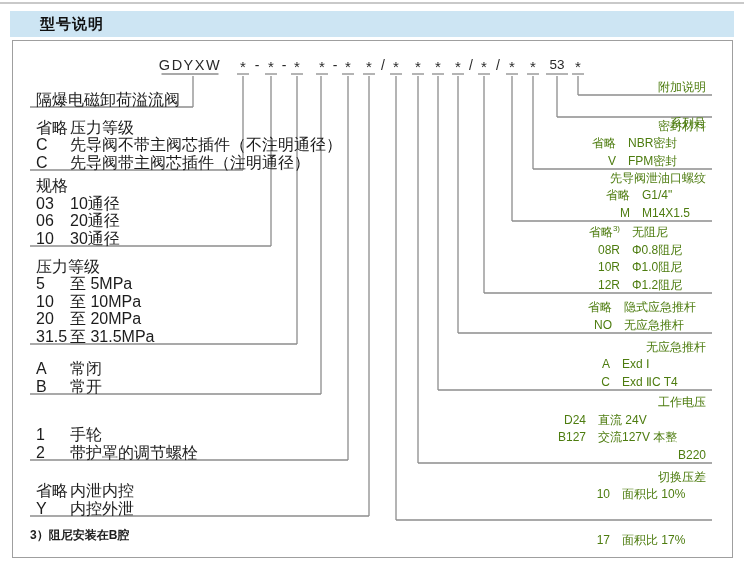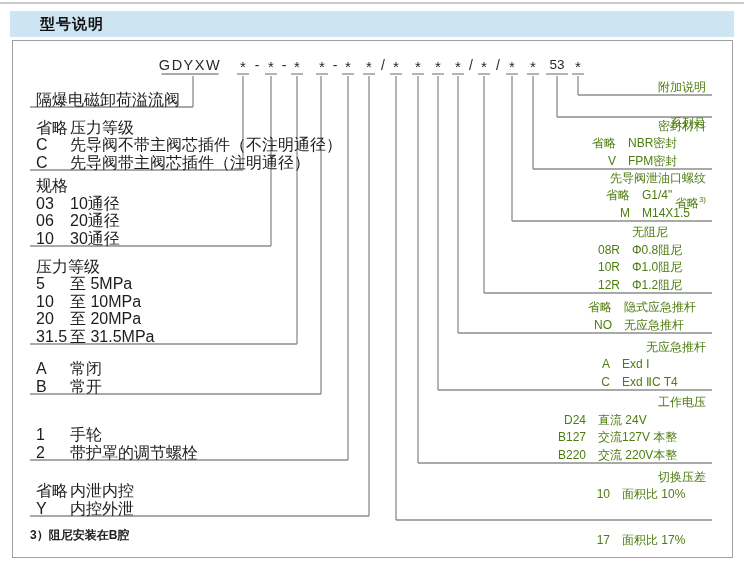--- a/index.html
+++ b/index.html
@@ -157,21 +157,21 @@
         <span class="h">先导阀泄油口螺纹</span>
       </div>
       <div class="rrow" style="right: 38px; top: 187.1px;">
         <span class="c">省略</span>
         <span class="d" style="width: 64px;">G1/4"</span>
       </div>
       <div class="rrow" style="right: 38px; top: 204.5px;">
         <span class="c">M</span>
         <span class="d" style="width: 64px;">M14X1.5</span>
       </div>
-      <div class="rrow" style="right: 38px; top: 224.3px; flex-direction: column;">
+      <div class="rrow" style="right: 38px; top: 224.3px;">
         <span class="c">省略<sup>3)</sup></span>
         <span class="d" style="width: 74px;">无阻尼</span>
       </div>
       <div class="rrow" style="right: 38px; top: 241.7px;">
         <span class="c">08R</span>
         <span class="d" style="width: 74px;">Φ0.8阻尼</span>
       </div>
       <div class="rrow" style="right: 38px; top: 259.1px;">
         <span class="c">10R</span>
         <span class="d" style="width: 74px;">Φ1.0阻尼</span>
@@ -205,21 +205,20 @@
       <div class="rrow" style="right: 38px; top: 411.7px;">
         <span class="c">D24</span>
         <span class="d" style="width: 108px;">直流 24V</span>
       </div>
       <div class="rrow" style="right: 38px; top: 429.1px;">
         <span class="c">B127</span>
         <span class="d" style="width: 108px;">交流127V 本整</span>
       </div>
       <div class="rrow" style="right: 38px; top: 446.5px;">
         <span class="c">B220</span>
-        <span class="d" style="width: 108px;">交流 220V本整</span>
       </div>
       <div class="rrow" style="right: 38px; top: 468.7px;">
         <span class="h">切换压差</span>
       </div>
       <div class="rrow" style="right: 38px; top: 486.1px;">
         <span class="c">10</span>
         <span class="d" style="width: 84px;">面积比  10%</span>
       </div>
       <div class="rrow" style="right: 38px; top: 503.5px; margin-top: 28px;">
         <span class="c">17</span>

